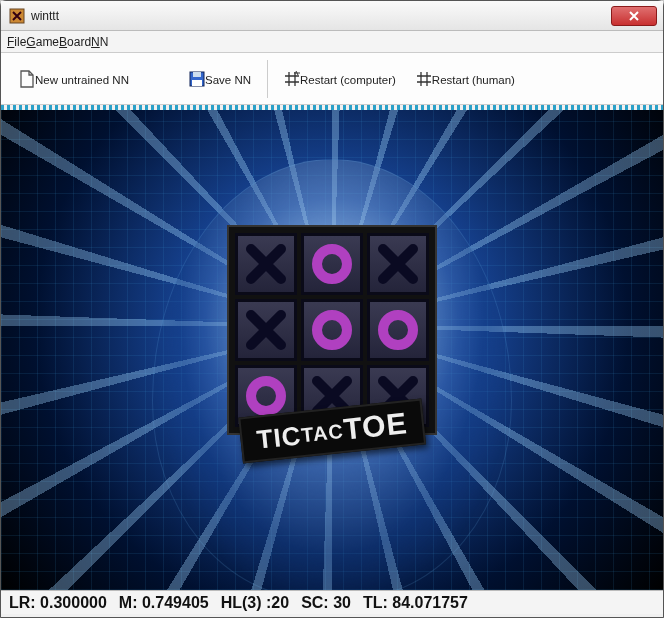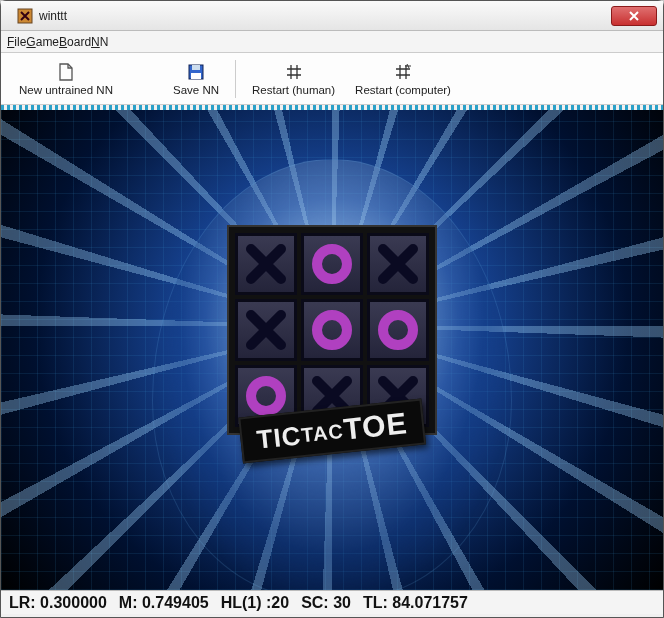--- a/index.html
+++ b/index.html
@@ -18,21 +18,21 @@
     border-radius: 6px 6px 0 0;
     background: #f0f0f0;
     box-shadow: 0 2px 10px rgba(0,0,0,0.3);
   }
   .titlebar {
     height: 30px;
     background: linear-gradient(#fafafa,#e5e5e5);
     border-bottom: 1px solid #bbb;
     display: flex;
     align-items: center;
-    padding: 0 6px 0 16px;
+    padding: 0 6px 0 8px;
   }
   .app-icon {
     width: 16px; height:16px;
     margin-right: 6px;
     display: flex; align-items:center; justify-content:center;
   }
   .app-icon svg { width:16px; height:16px; }
   .title-text { font-size: 12px; color:#222; }
   .title-spacer { flex:1; }
   .close-btn {
@@ -60,21 +60,21 @@
   .toolbar {
     height: 52px;
     background: #fdfdfd;
     border-bottom: 1px solid #ccc;
     display:flex;
     align-items:center;
     padding: 2px 8px;
   }
   .tool-btn {
     display:flex;
-    flex-direction:column;
+    flex-direction:row;
     align-items:center;
     justify-content:center;
     padding: 2px 10px;
     height: 46px;
     cursor: default;
   }
   .tool-btn .ico { height: 20px; display:flex; align-items:center; justify-content:center; }
   .tool-btn .lbl { font-size: 11.5px; color:#222; margin-top:2px; }
   .tool-sep {
     width:1px; height:38px; background:#ccc; margin: 0 6px;
@@ -214,32 +214,32 @@
             <rect x="3" y="9" width="10" height="6" fill="#fff"></rect>
           </svg>
       </div>
       <div class="lbl">Save NN</div>
     </div>
     <div class="tool-sep"></div>
     <div class="tool-btn">
       <div class="ico">
         <svg width="16" height="16" viewBox="0 0 16 16">
             <path d="M5 1 V15 M11 1 V15 M1 5 H15 M1 11 H15" stroke="#333" stroke-width="1.3"></path>
+            <path d="M12 0 L14 4 M10 2 L16 2" stroke="#333" stroke-width="1"></path>
           </svg>
       </div>
-      <div class="lbl">Restart (human)</div>
+      <div class="lbl">Restart (computer)</div>
     </div>
     <div class="tool-btn">
       <div class="ico">
         <svg width="16" height="16" viewBox="0 0 16 16">
             <path d="M5 1 V15 M11 1 V15 M1 5 H15 M1 11 H15" stroke="#333" stroke-width="1.3"></path>
-            <path d="M12 0 L14 4 M10 2 L16 2" stroke="#333" stroke-width="1"></path>
           </svg>
       </div>
-      <div class="lbl">Restart (computer)</div>
+      <div class="lbl">Restart (human)</div>
     </div>
   </div>
 
   <div class="dotted-sep"></div>
 
   <div class="content">
     <div class="circuit"></div>
     <div class="rays"></div>
     <div class="head"></div>
 
@@ -297,21 +297,21 @@
   </div>
 
   <div class="statusbar">
     <div class="stat">
       <span>LR:</span> <span>0.300000</span>
     </div>
     <div class="stat">
       <span>M:</span> <span>0.749405</span>
     </div>
     <div class="stat">
-      <span>HL(1) :</span><span>20</span>
+      <span>HL(3) :</span><span>20</span>
     </div>
     <div class="stat">
       <span>SC:</span> <span>30</span>
     </div>
     <div class="stat">
       <span>TL:</span> <span>84.071757</span>
     </div>
   </div>
 
 </div>

